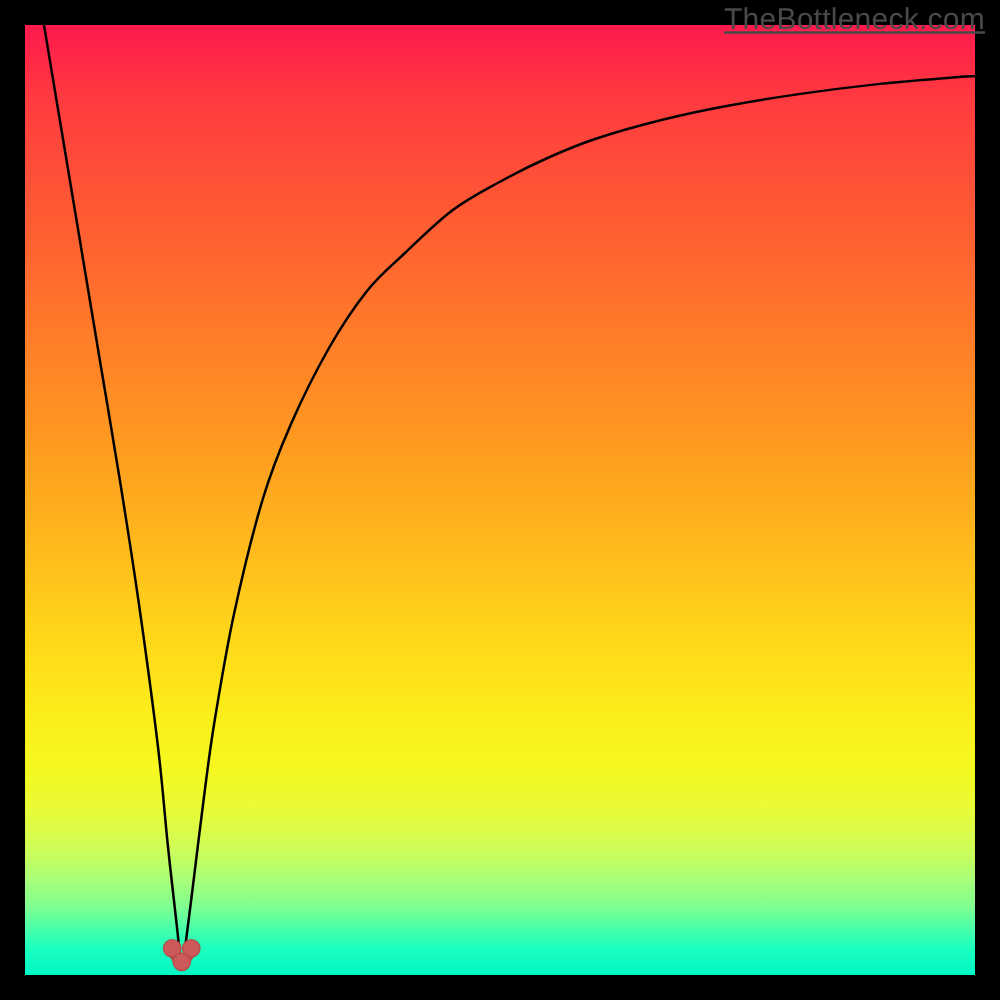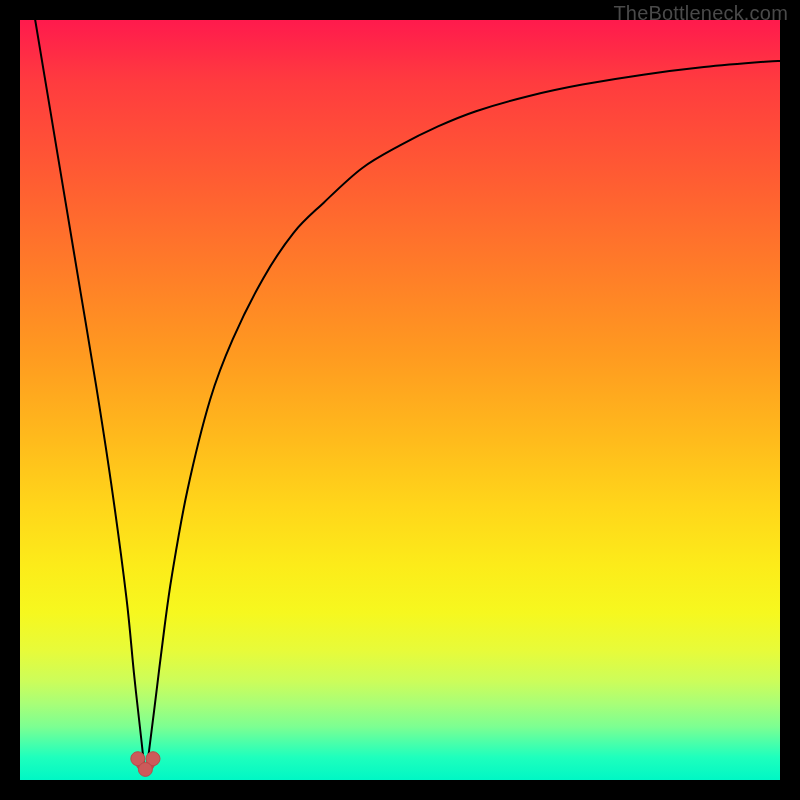--- a/index.html
+++ b/index.html
@@ -43,24 +43,25 @@
       #4cffa9 95%,
       #1effbd 97%,
       #00f7c5 100%
     );
   }
   .watermark {
     position: absolute;
     top: 2px;
     right: 12px;
     color: #4a4a4a;
-    font-size: 20px;
+    font-size: 24px;
     font-weight: 500;
     letter-spacing: 0.2px;
     z-index: 20;
+    text-decoration: underline;
   }
   svg.curve {
     position: absolute;
     left: 0;
     top: 0;
     width: 100%;
     height: 100%;
     z-index: 10;
   }
 </style>

